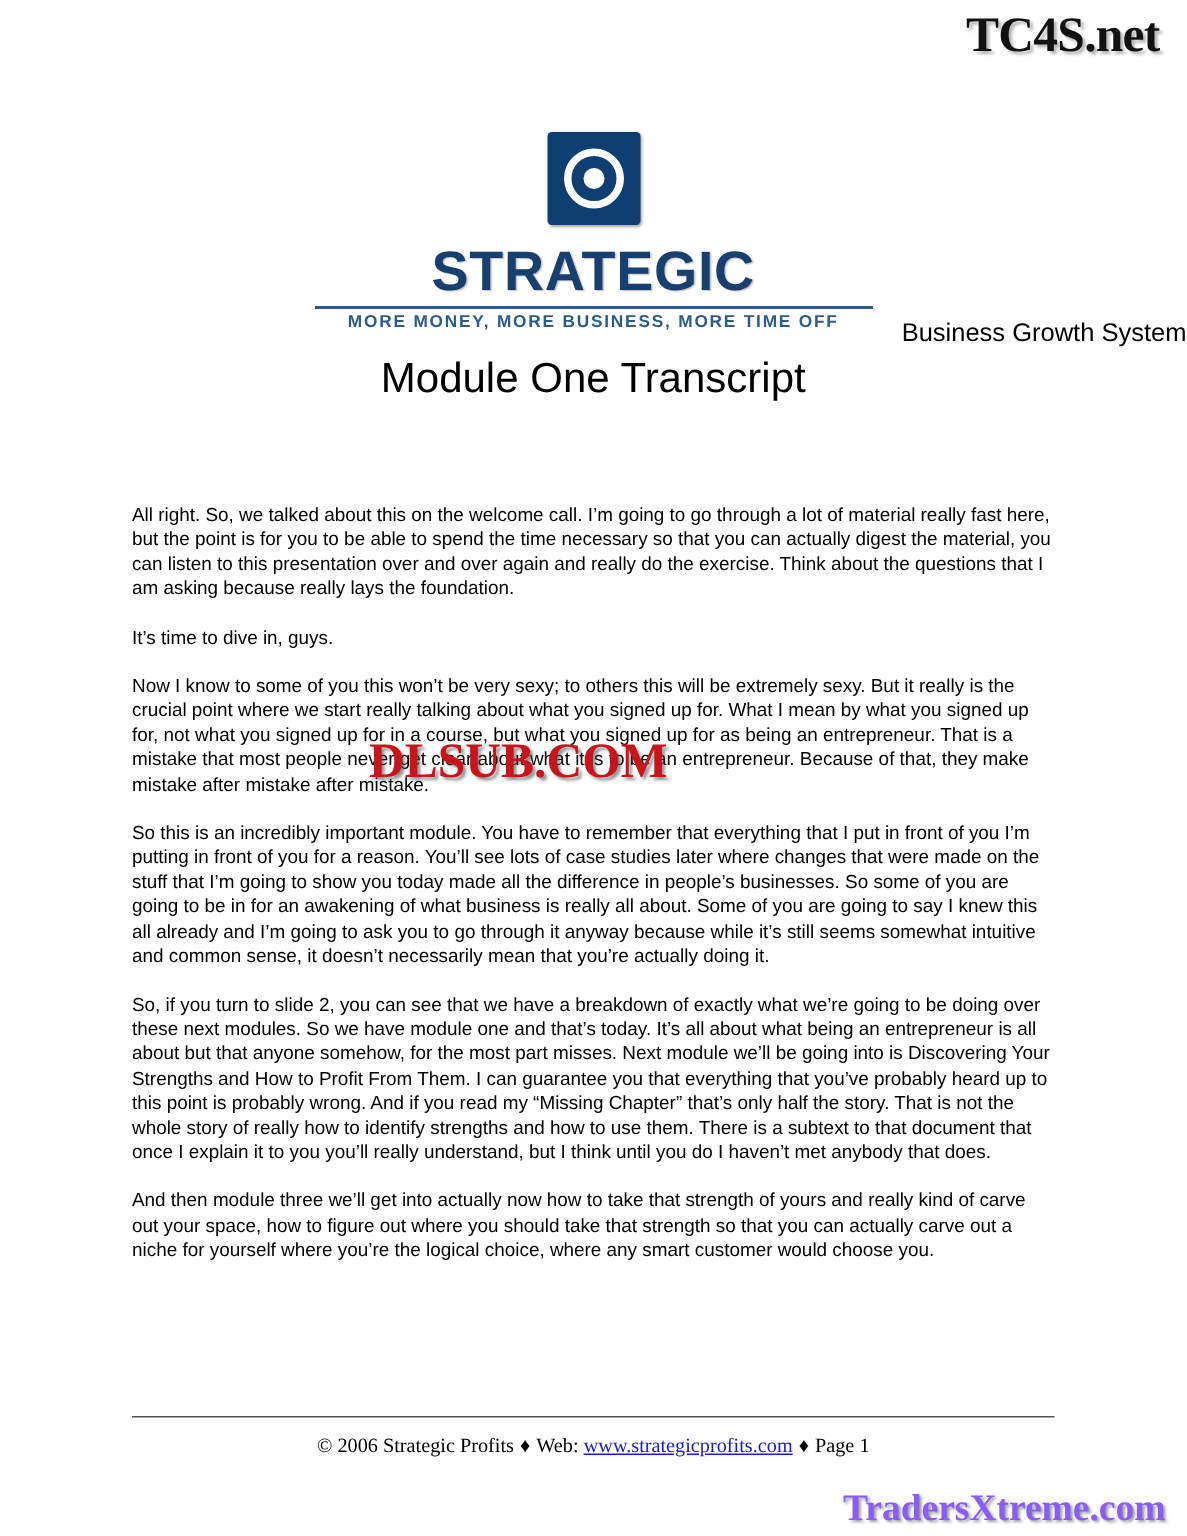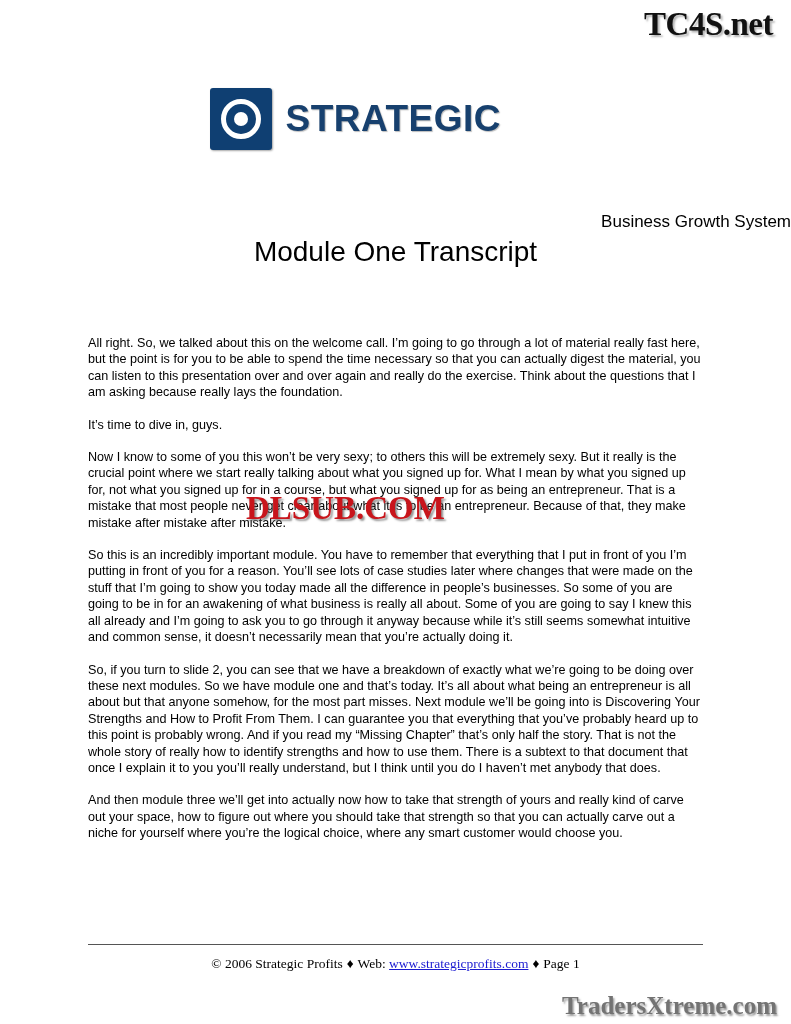--- a/index.html
+++ b/index.html
@@ -37,20 +37,21 @@
     left: 50%;
     transform: translateX(-50%);
     width: 372px;
     text-align: center;
   }
   .logo-row {
     display: flex;
     align-items: center;
     justify-content: flex-start;
     gap: 14px;
+    flex-direction: column;
   }
   .logo-mark {
     width: 62px;
     height: 62px;
     background: #0f3f72;
     border-radius: 3px;
     position: relative;
     flex: none;
     box-shadow: 1px 1px 2px rgba(0,0,0,0.35);
   }
@@ -163,36 +164,37 @@
   }
   .footer .sep { padding: 0 4px; }
 
   .bottom-watermark {
     position: absolute;
     bottom: 4px;
     right: 14px;
     font-family: "Liberation Serif", serif;
     font-size: 25px;
     font-weight: bold;
-    color: #737373;
+    color: #8b5cf6;
     text-shadow: 1.5px 1.5px 2px rgba(90,90,90,0.6);
   }
 </style>
 </head>
 <body>
 
 <div class="top-watermark">TC4S.net</div>
 
 <div class="logo-wrap">
   <div class="logo-row">
     <div class="logo-mark"></div>
     <div class="logo-text">
       <div class="l1">STRATEGIC</div>
     </div>
   </div>
+  <div class="logo-tag">MORE MONEY, MORE BUSINESS, MORE TIME OFF</div>
 </div>
 
 <div class="doc-sup">Business Growth System</div>
 <div class="doc-title">Module One Transcript</div>
 
 <div class="doc-body">
   <p>All right. So, we talked about this on the welcome call. I’m going to go through a lot of material really fast here, but the point is for you to be able to spend the time necessary so that you can actually digest the material, you can listen to this presentation over and over again and really do the exercise. Think about the questions that I am asking because really lays the foundation.</p>
   <p>It’s time to dive in, guys.</p>
   <p>Now I know to some of you this won’t be very sexy; to others this will be extremely sexy. But it really is the crucial point where we start really talking about what you signed up for. What I mean by what you signed up for, not what you signed up for in a course, but what you signed up for as being an entrepreneur. That is a mistake that most people never get clear about what it is to be an entrepreneur. Because of that, they make mistake after mistake after mistake.</p>
   <p>So this is an incredibly important module. You have to remember that everything that I put in front of you I’m putting in front of you for a reason. You’ll see lots of case studies later where changes that were made on the stuff that I’m going to show you today made all the difference in people’s businesses. So some of you are going to be in for an awakening of what business is really all about. Some of you are going to say I knew this all already and I’m going to ask you to go through it anyway because while it’s still seems somewhat intuitive and common sense, it doesn’t necessarily mean that you’re actually doing it.</p>

